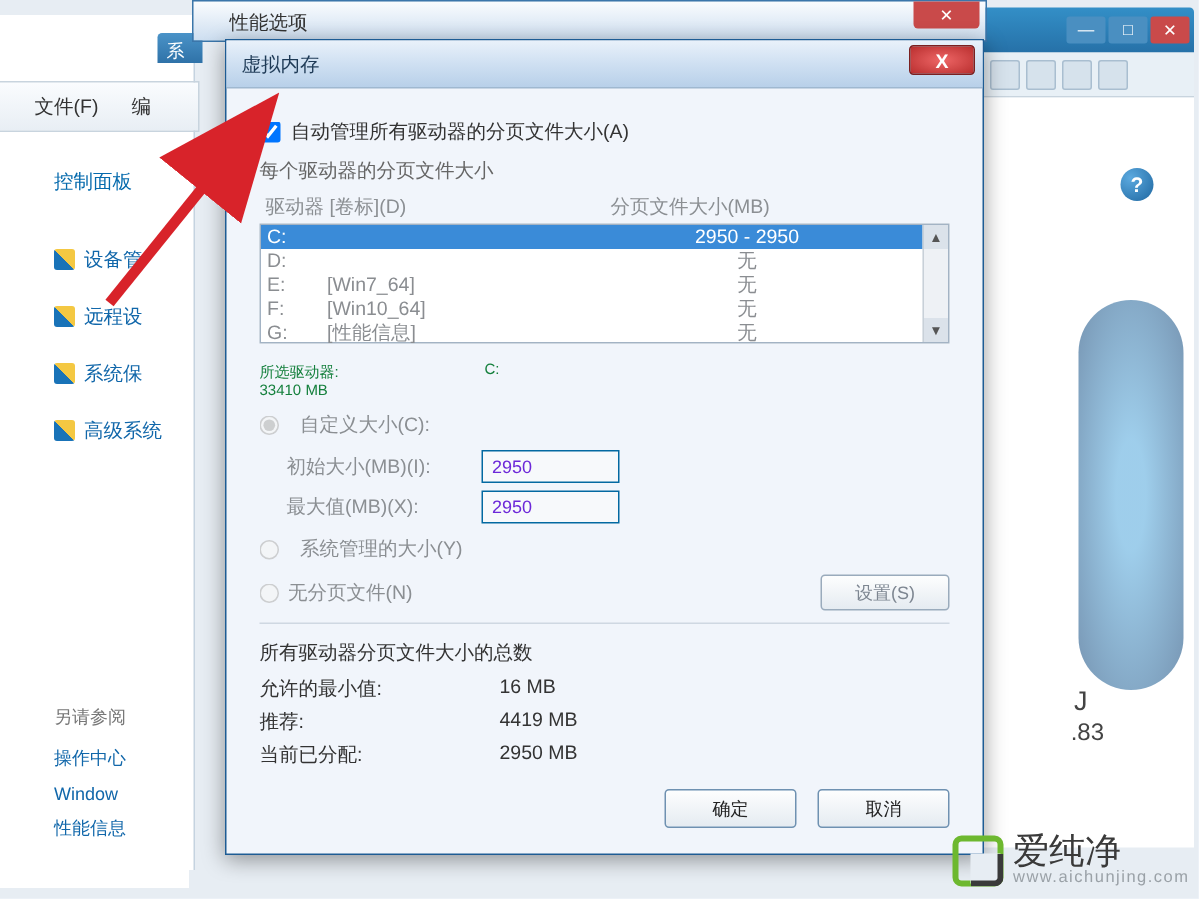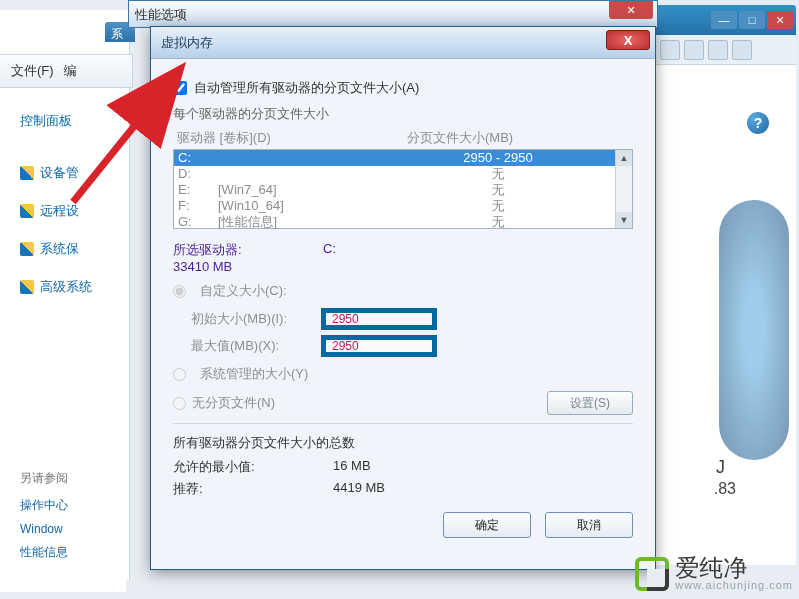--- a/index.html
+++ b/index.html
@@ -18,31 +18,31 @@
     .bg-right-content { position: absolute; top: 65px; left: 654px; width: 142px; height: 500px; background: #fff; }
     .bg-help-icon { position: absolute; top: 112px; right: 30px; width: 22px; height: 22px; border-radius: 50%; background: radial-gradient(circle at 30% 30%, #5ba9df, #1f67a0); color: #fff; display: flex; align-items: center; justify-content: center; font-size: 14px; font-weight: bold; }
     .bg-globe { position: absolute; top: 200px; right: 10px; width: 70px; height: 260px; background: radial-gradient(ellipse at center, #5eadde 20%, #1b4d7e 100%); border-radius: 35px; opacity: 0.6; }
     .bg-text-j { position: absolute; top: 457px; right: 74px; font-size: 18px; color: #444; }
     .bg-text-83 { position: absolute; top: 480px; right: 63px; font-size: 16px; color: #444; }
 
     
     .cp-window { position: absolute; top: 10px; left: 0; width: 130px; height: 570px; background: #fff; border-right: 1px solid #c5d3e0; }
     .cp-titlebar { position: absolute; top: 22px; left: 105px; width: 30px; height: 20px; background: linear-gradient(#4a93c8,#2f72a8); color: #fff; font-size: 12px; padding: 4px 6px; border-radius: 3px 0 0 0; }
     .cp-header { position: absolute; top: 44px; left: -2px; width: 135px; height: 34px; background: linear-gradient(#fafcfe,#e8eef4); border: 1px solid #c8d4de; display: flex; align-items: center; gap: 10px; padding: 0 12px; }
-    .cp-header span { color: #333; font-size: 13px; }
-
-    .cp-side { position: absolute; top: 82px; left: 0; width: 126px; height: 500px; background: #fff; padding: 10px 0; }
+    .cp-header span { color: #333; font-size: 13px; margin-left: 12px; }
+
+    .cp-side { position: absolute; top: 82px; left: 0; width: 126px; height: 500px; background: #fff; padding: 10px 16px; }
     .cp-link { display: flex; align-items: center; gap: 6px; padding: 10px 0 10px 20px; color: #1167aa; font-size: 13px; cursor: pointer; }
     .cp-link.plain { color: #056aad; }
     .cp-link .shield { width: 14px; height: 14px; background: linear-gradient(45deg,#1973b8 50%,#f4c842 50%); border-radius: 2px; }
     .cp-seealso { padding: 14px 0 6px 20px; color: #777; font-size: 12px; }
     .cp-bottom { padding: 4px 0 4px 20px; color: #1167aa; font-size: 12px; }
 
     
-    .perf-dialog { position: absolute; top: 0; left: 128px; width: 530px; height: 28px; background: linear-gradient(#fafcfe,#cddef0); border: 1px solid #3b76aa; font-size: 13px; padding: 5px 6px; color: #333; }
+    .perf-dialog { position: absolute; top: 0; left: 128px; width: 530px; height: 28px; background: linear-gradient(#fafcfe,#cddef0); border: 1px solid #3b76aa; font-size: 13px; padding: 5px 24px; color: #333; }
     .perf-close { position: absolute; top: 0; right: 4px; width: 44px; height: 18px; background: #c94a4a; border-radius: 0 0 3px 3px; color: #fff; display: flex; align-items: center; justify-content: center; font-size: 11px; }
 
     
     .vm-dialog { position: absolute; top: 26px; left: 150px; width: 506px; height: 544px; background: #f1f5fb; border: 1px solid #1e5c94; box-shadow: 0 3px 14px rgba(0,0,0,0.4); }
     .vm-titlebar { height: 32px; background: linear-gradient(#e9f1fa 0%, #cfe0f2 50%, #b8d0e9 100%); border-bottom: 1px solid #9fb8d0; display: flex; align-items: center; padding: 0 10px; position: relative; }
     .vm-titlebar .title { font-size: 13px; color: #1e3a56; }
     .vm-close { position: absolute; right: 5px; top: 3px; width: 44px; height: 20px; background: radial-gradient(ellipse at center,#e66,#b82e2e); border: 1px solid #7a2020; border-radius: 3px; color: #fff; display: flex; align-items: center; justify-content: center; font-size: 13px; font-weight: bold; cursor: pointer; }
 
     .vm-body { padding: 20px 22px 14px; color: #333; }
     .chk-row { display: flex; align-items: center; gap: 7px; font-size: 13px; margin-bottom: 8px; }
@@ -54,29 +54,29 @@
     .list-frame { border: 1px solid #a3b3c4; background: #fff; height: 80px; position: relative; margin-bottom: 12px; }
     .list-inner { font-family: "SimSun", monospace; font-size: 13px; }
     .list-row { display: flex; padding: 0 4px; height: 16px; line-height: 16px; color: #8a8d91; }
     .list-row.sel { background: #3a8bd8; color: #fff; }
     .list-row .d1 { width: 40px; }
     .list-row .d2 { width: 190px; }
     .list-row .d3 { text-align: center; flex: 1; padding-right: 40px; }
     .list-scroll { position: absolute; right: 0; top: 0; width: 17px; height: 100%; background: #eef1f5; border-left: 1px solid #c8d0d8; }
     .list-scroll .arr { height: 16px; background: #dbe2ea; display: flex; align-items: center; justify-content: center; font-size: 9px; color: #555; }
 
-    .info-block { font-size: 13px; color: #4c1d95; margin-bottom: 8px; }
+    .info-block { font-size: 10px; color: #15803d; margin-bottom: 8px; }
     .info-row { display: flex; }
     .info-row .l { width: 150px; }
 
     .radio-row { display: flex; align-items: center; gap: 14px; font-size: 13px; color: #8b8f93; margin: 8px 0; }
     .radio-row input { width: 13px; height: 13px; }
     .input-row { display: flex; align-items: center; font-size: 13px; color: #8b8f93; margin: 5px 0 5px 18px; }
     .input-row .l { width: 130px; }
-    .input-row input { width: 116px; height: 22px; border: 5px solid #0369a1; background: #f7f9fb; color: #be185d; padding: 0 6px; font-size: 12px; }
+    .input-row input { width: 92px; height: 22px; border: 1px solid #0369a1; background: #f7f9fb; color: #6d28d9; padding: 0 6px; font-size: 12px; }
     .dlg-btn { min-width: 86px; height: 24px; border: 1px solid #9aabbc; background: linear-gradient(#fdfefe,#e5ebf1); border-radius: 3px; font-size: 12px; color: #7d8691; cursor: pointer; }
     .dlg-btn.active { color: #222; border-color: #6f91b1; }
 
     .hr { height: 1px; background: #cfd8e2; margin: 4px 0 10px; }
     .totals-title { font-size: 13px; color: #333; margin-bottom: 6px; }
     .totals .info-row .l { width: 160px; }
     .totals .info-row { color: #333; margin: 4px 0; font-size: 13px; }
 
     .dlg-buttons { display: flex; justify-content: flex-end; gap: 14px; margin-top: 14px; align-items: flex-end; }
     .dlg-buttons .dlg-btn { min-width: 88px; height: 26px; }
@@ -241,20 +241,24 @@
     <div class="totals-title">所有驱动器分页文件大小的总数</div>
     <div class="totals">
       <div class="info-row">
         <span class="l">允许的最小值:</span>
         <span>16 MB</span>
       </div>
       <div class="info-row">
         <span class="l">推荐:</span>
         <span>4419 MB</span>
       </div>
+      <div class="info-row">
+        <span class="l">当前已分配:</span>
+        <span>2950 MB</span>
+      </div>
     </div>
 
     <div class="dlg-buttons">
       <button class="dlg-btn active">确定</button>
       <button class="dlg-btn active">取消</button>
     </div>
   </div>
 </div>
 
 <svg class="arrow-annot" width="140" height="180">

